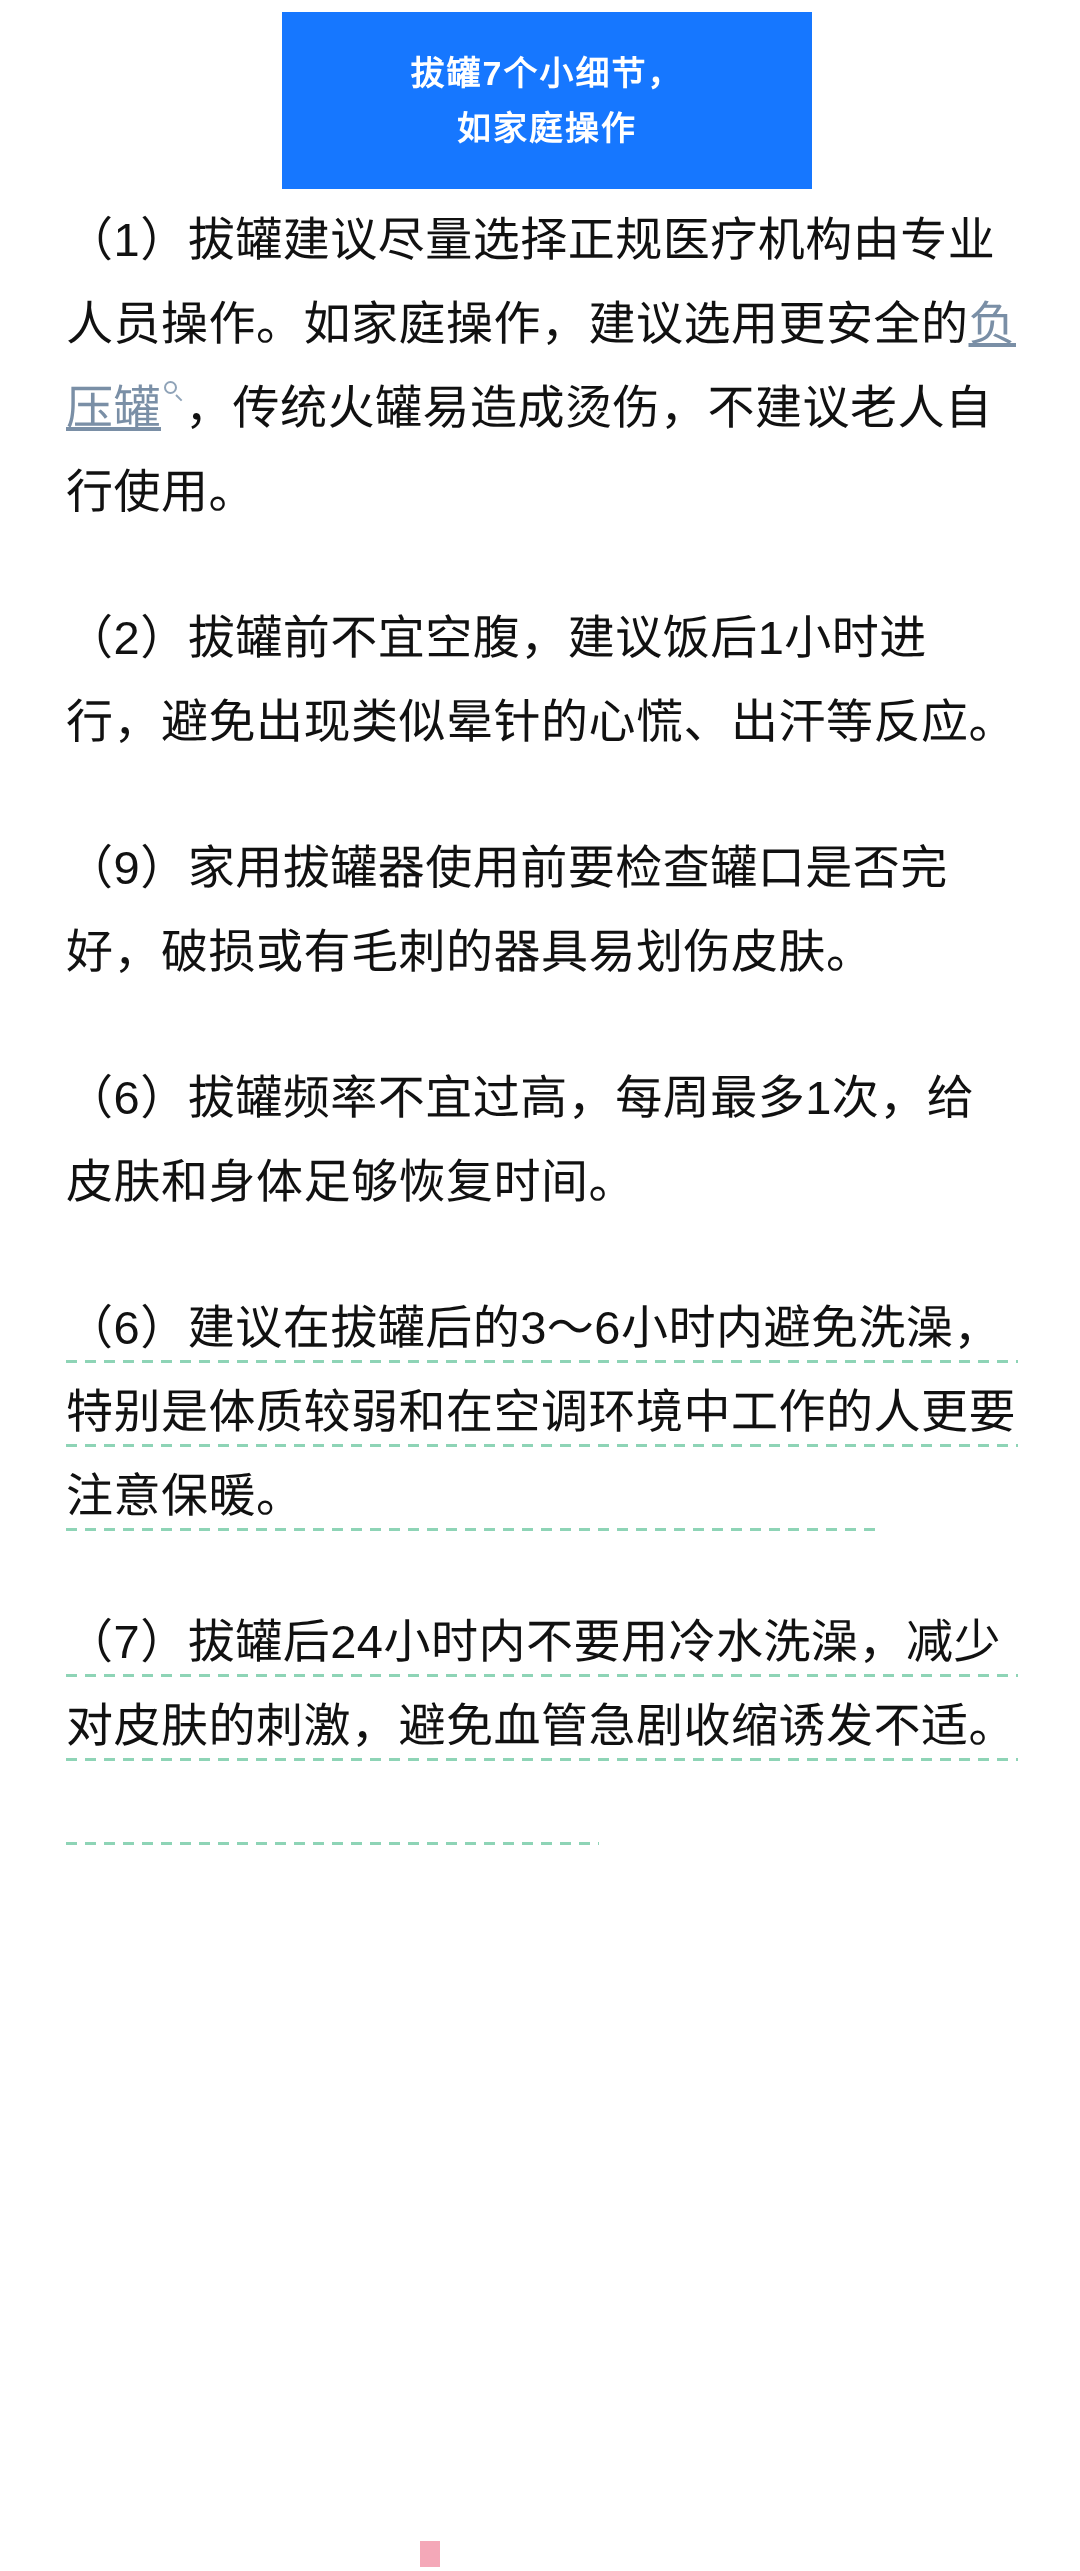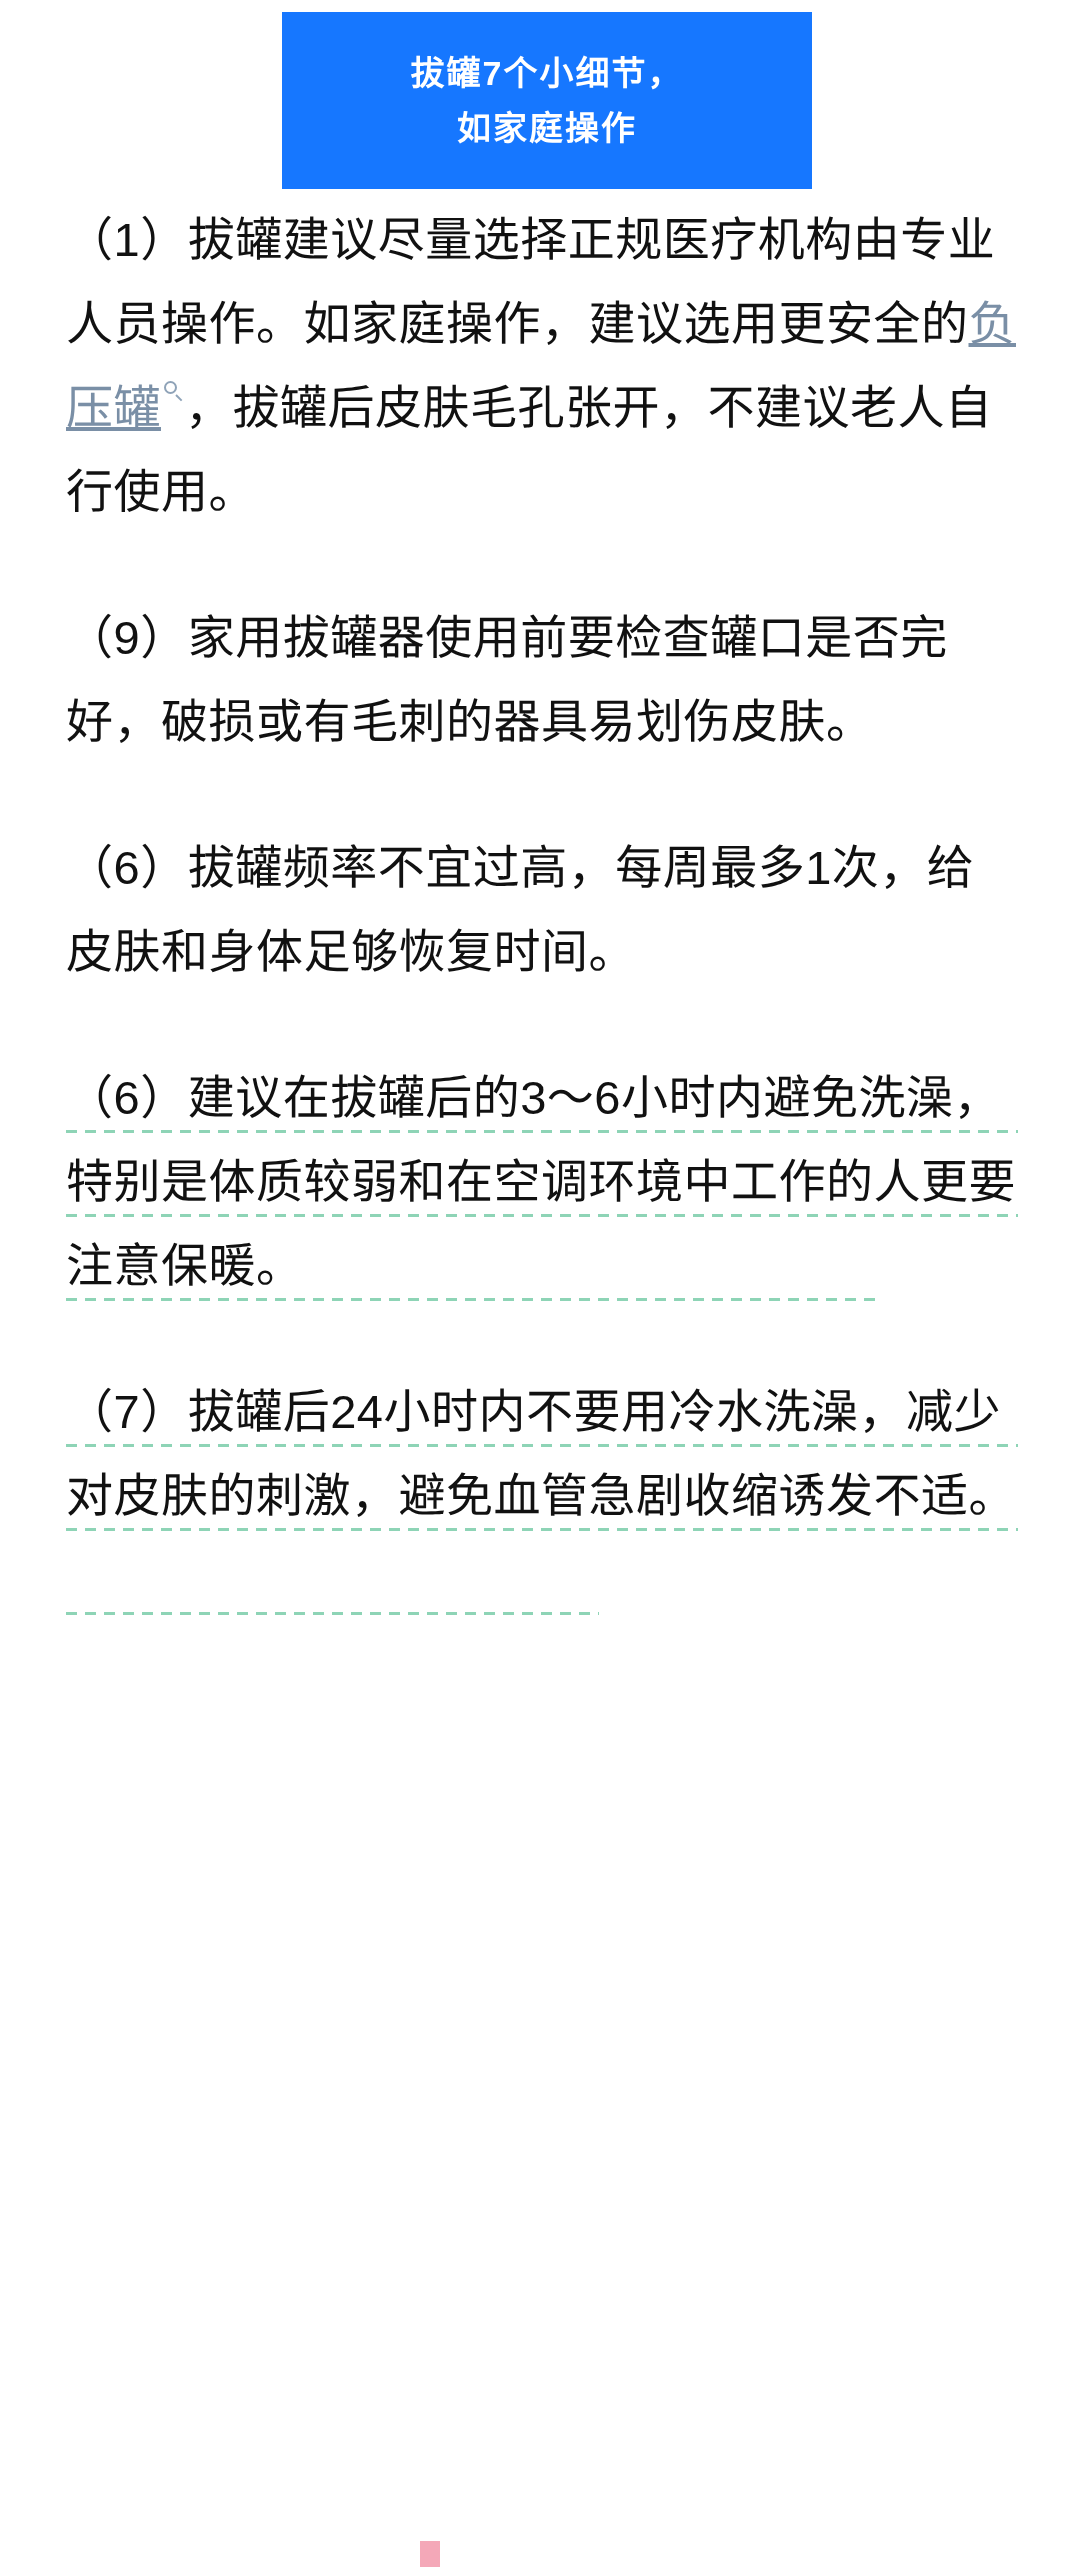--- a/index.html
+++ b/index.html
@@ -158,22 +158,23 @@
   <div class="banner-wrap">
     <div class="banner-corner"></div>
     <div class="banner">
       <div class="banner-line">拔罐7个小细节，</div>
       <div class="banner-line">如家庭操作</div>
     </div>
   </div>
 
   <div class="content">
 
-    <p class="para"><span>（1）拔罐建议尽量选择正规医疗机构由专业人员操作。如家庭操作，建议选用更安全的</span><a class="link" href="#"><span>负压罐</span><span class="magnifier"></span></a><span>，拔罐后皮肤毛孔张开，不建议老人自行使用。</span></p>
-
+    <p class="para"><span>（1）拔罐建议尽量选择正规医疗机构由专业人员操作。如家庭操作，建议选用更安全的</span><a class="link" href="#"><span>负压罐</span><span class="magnifier"></span></a><span>，传统火罐易造成烫伤，不建议老人自行使用。</span></p>
+
+    <p class="para">（2）拔罐前不宜空腹，建议饭后1小时进行，避免出现类似晕针的心慌、出汗等反应。</p>
 
     <p class="para">（9）家用拔罐器使用前要检查罐口是否完好，破损或有毛刺的器具易划伤皮肤。</p>
 
     <p class="para">（6）拔罐频率不宜过高，每周最多1次，给皮肤和身体足够恢复时间。</p>
 
 
     <p class="para marked">
       <span>（6）建议在拔罐后的3～6小时内避免洗澡，特别是体质较弱和在空调环境中工作的人更要注意保暖。</span>
       <span class="underlines">
         <i style="left:0px; width:100%; top:74px;"></i>

